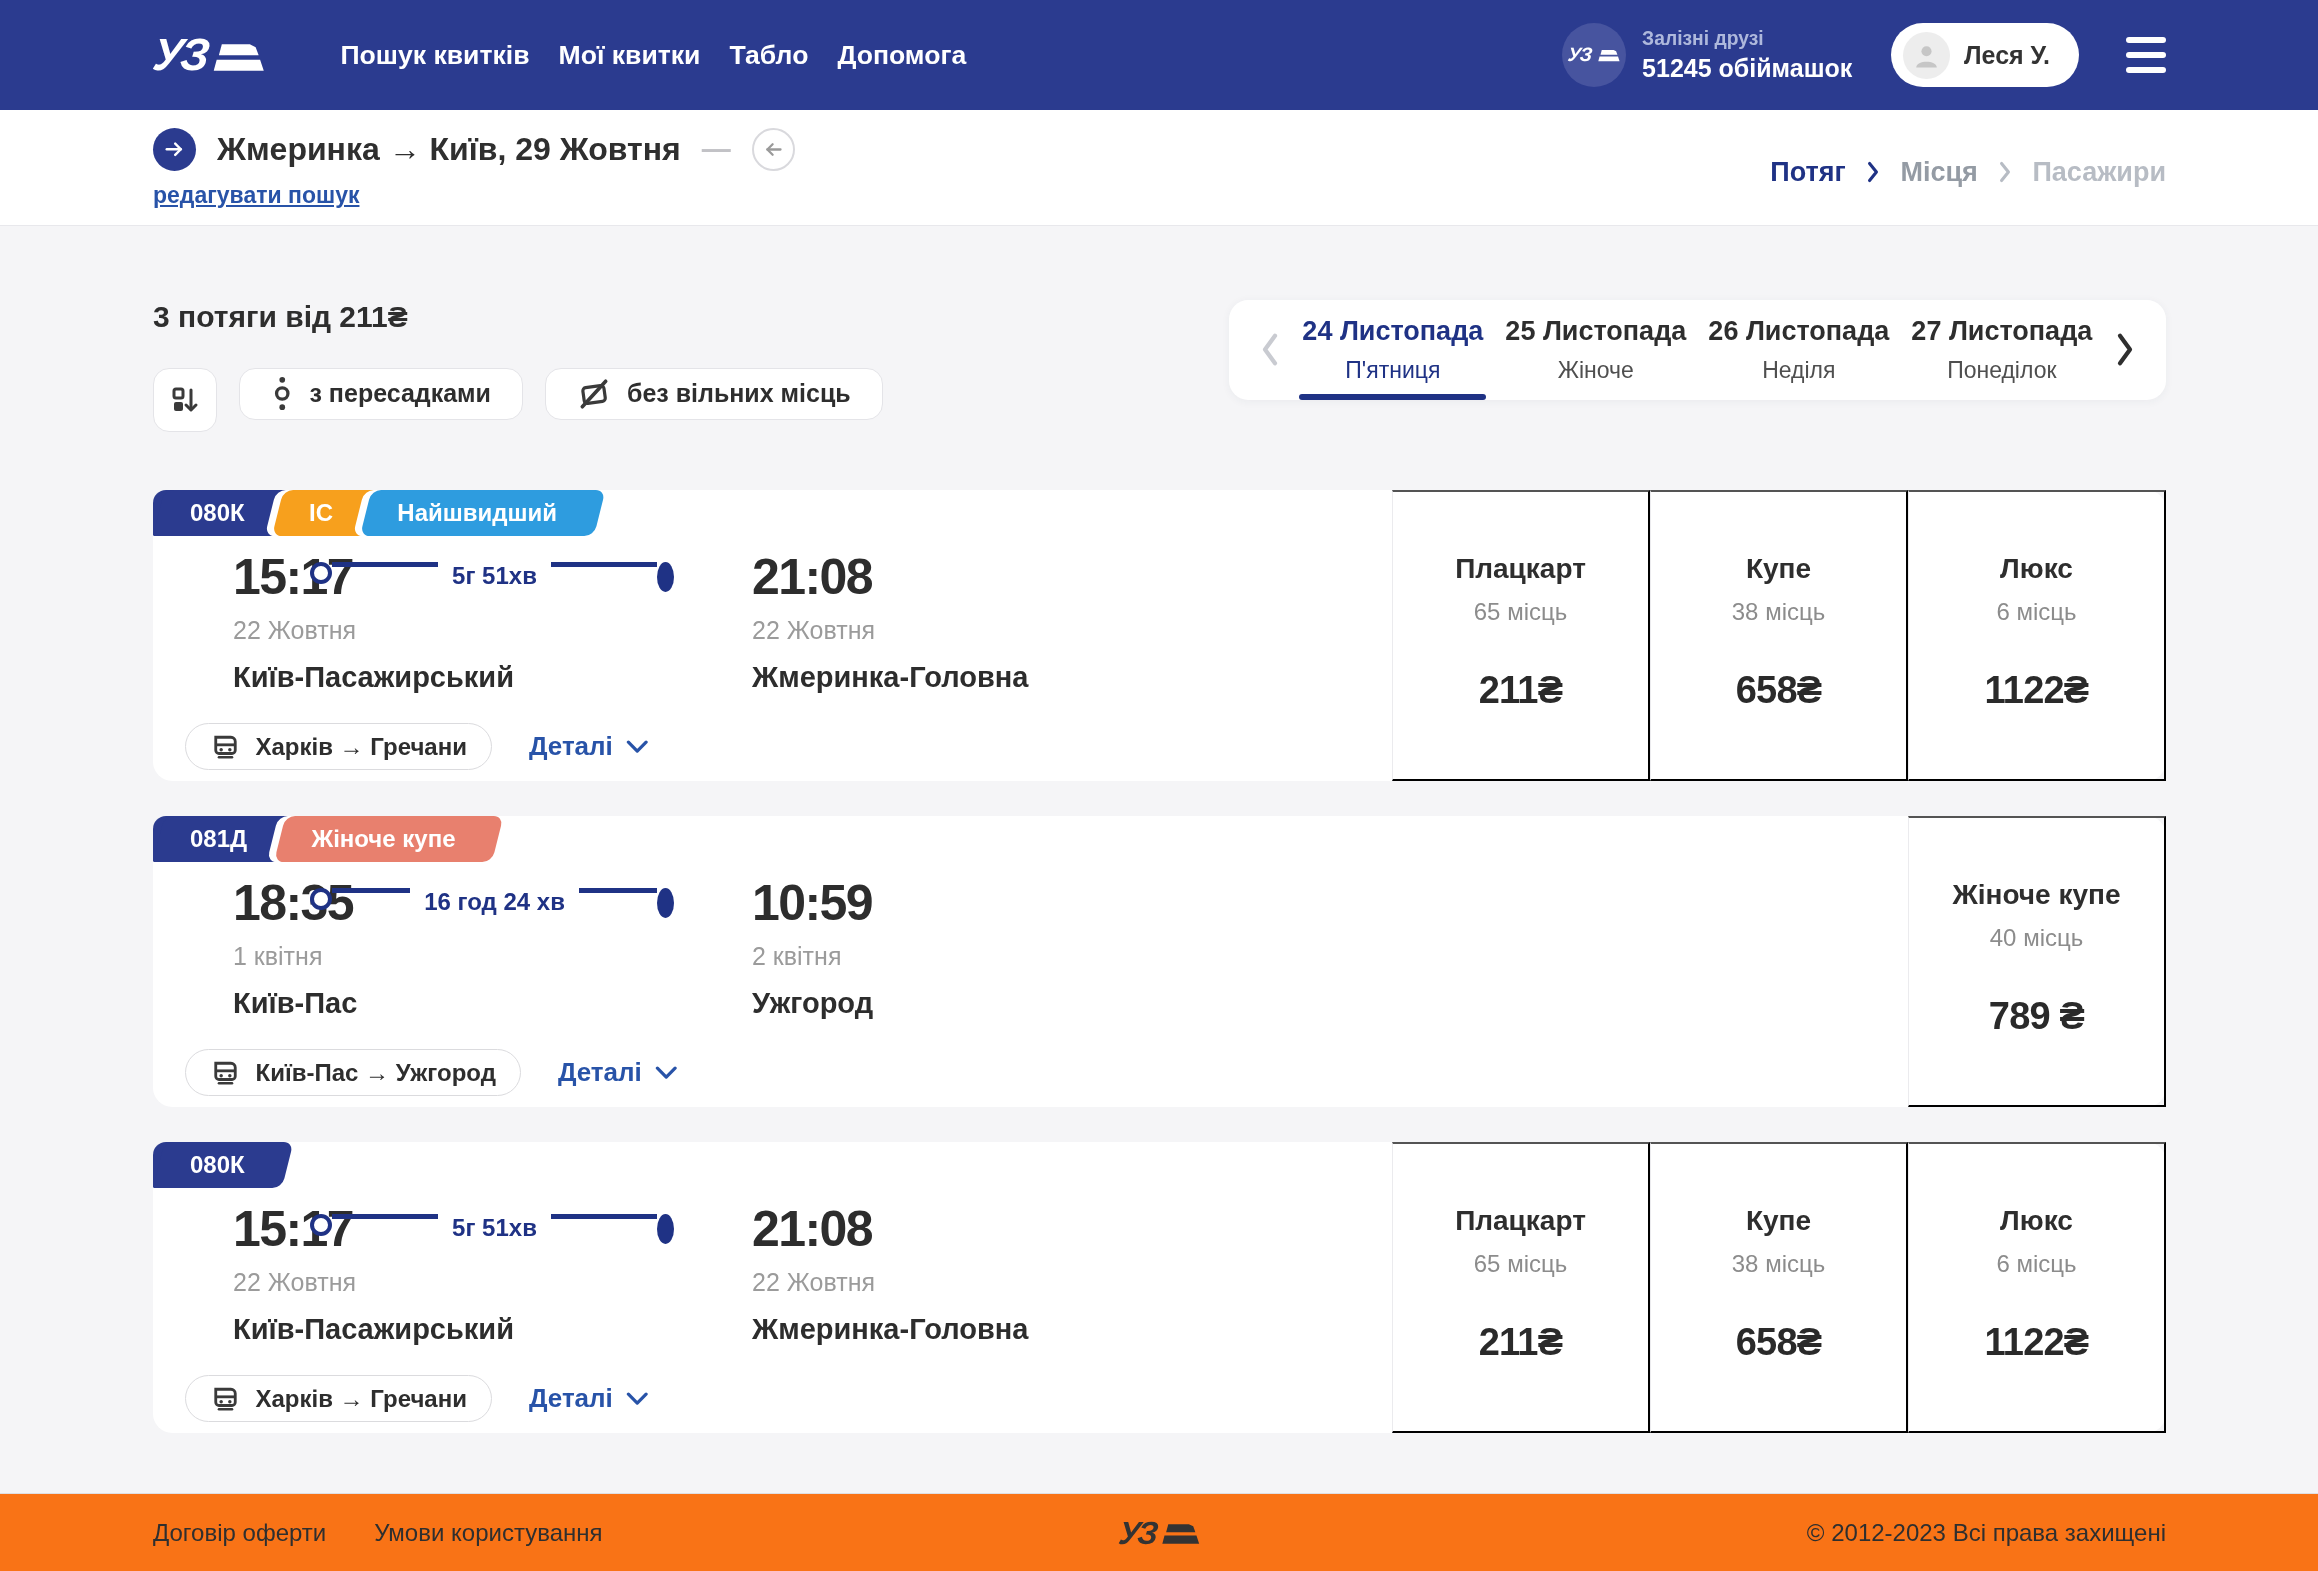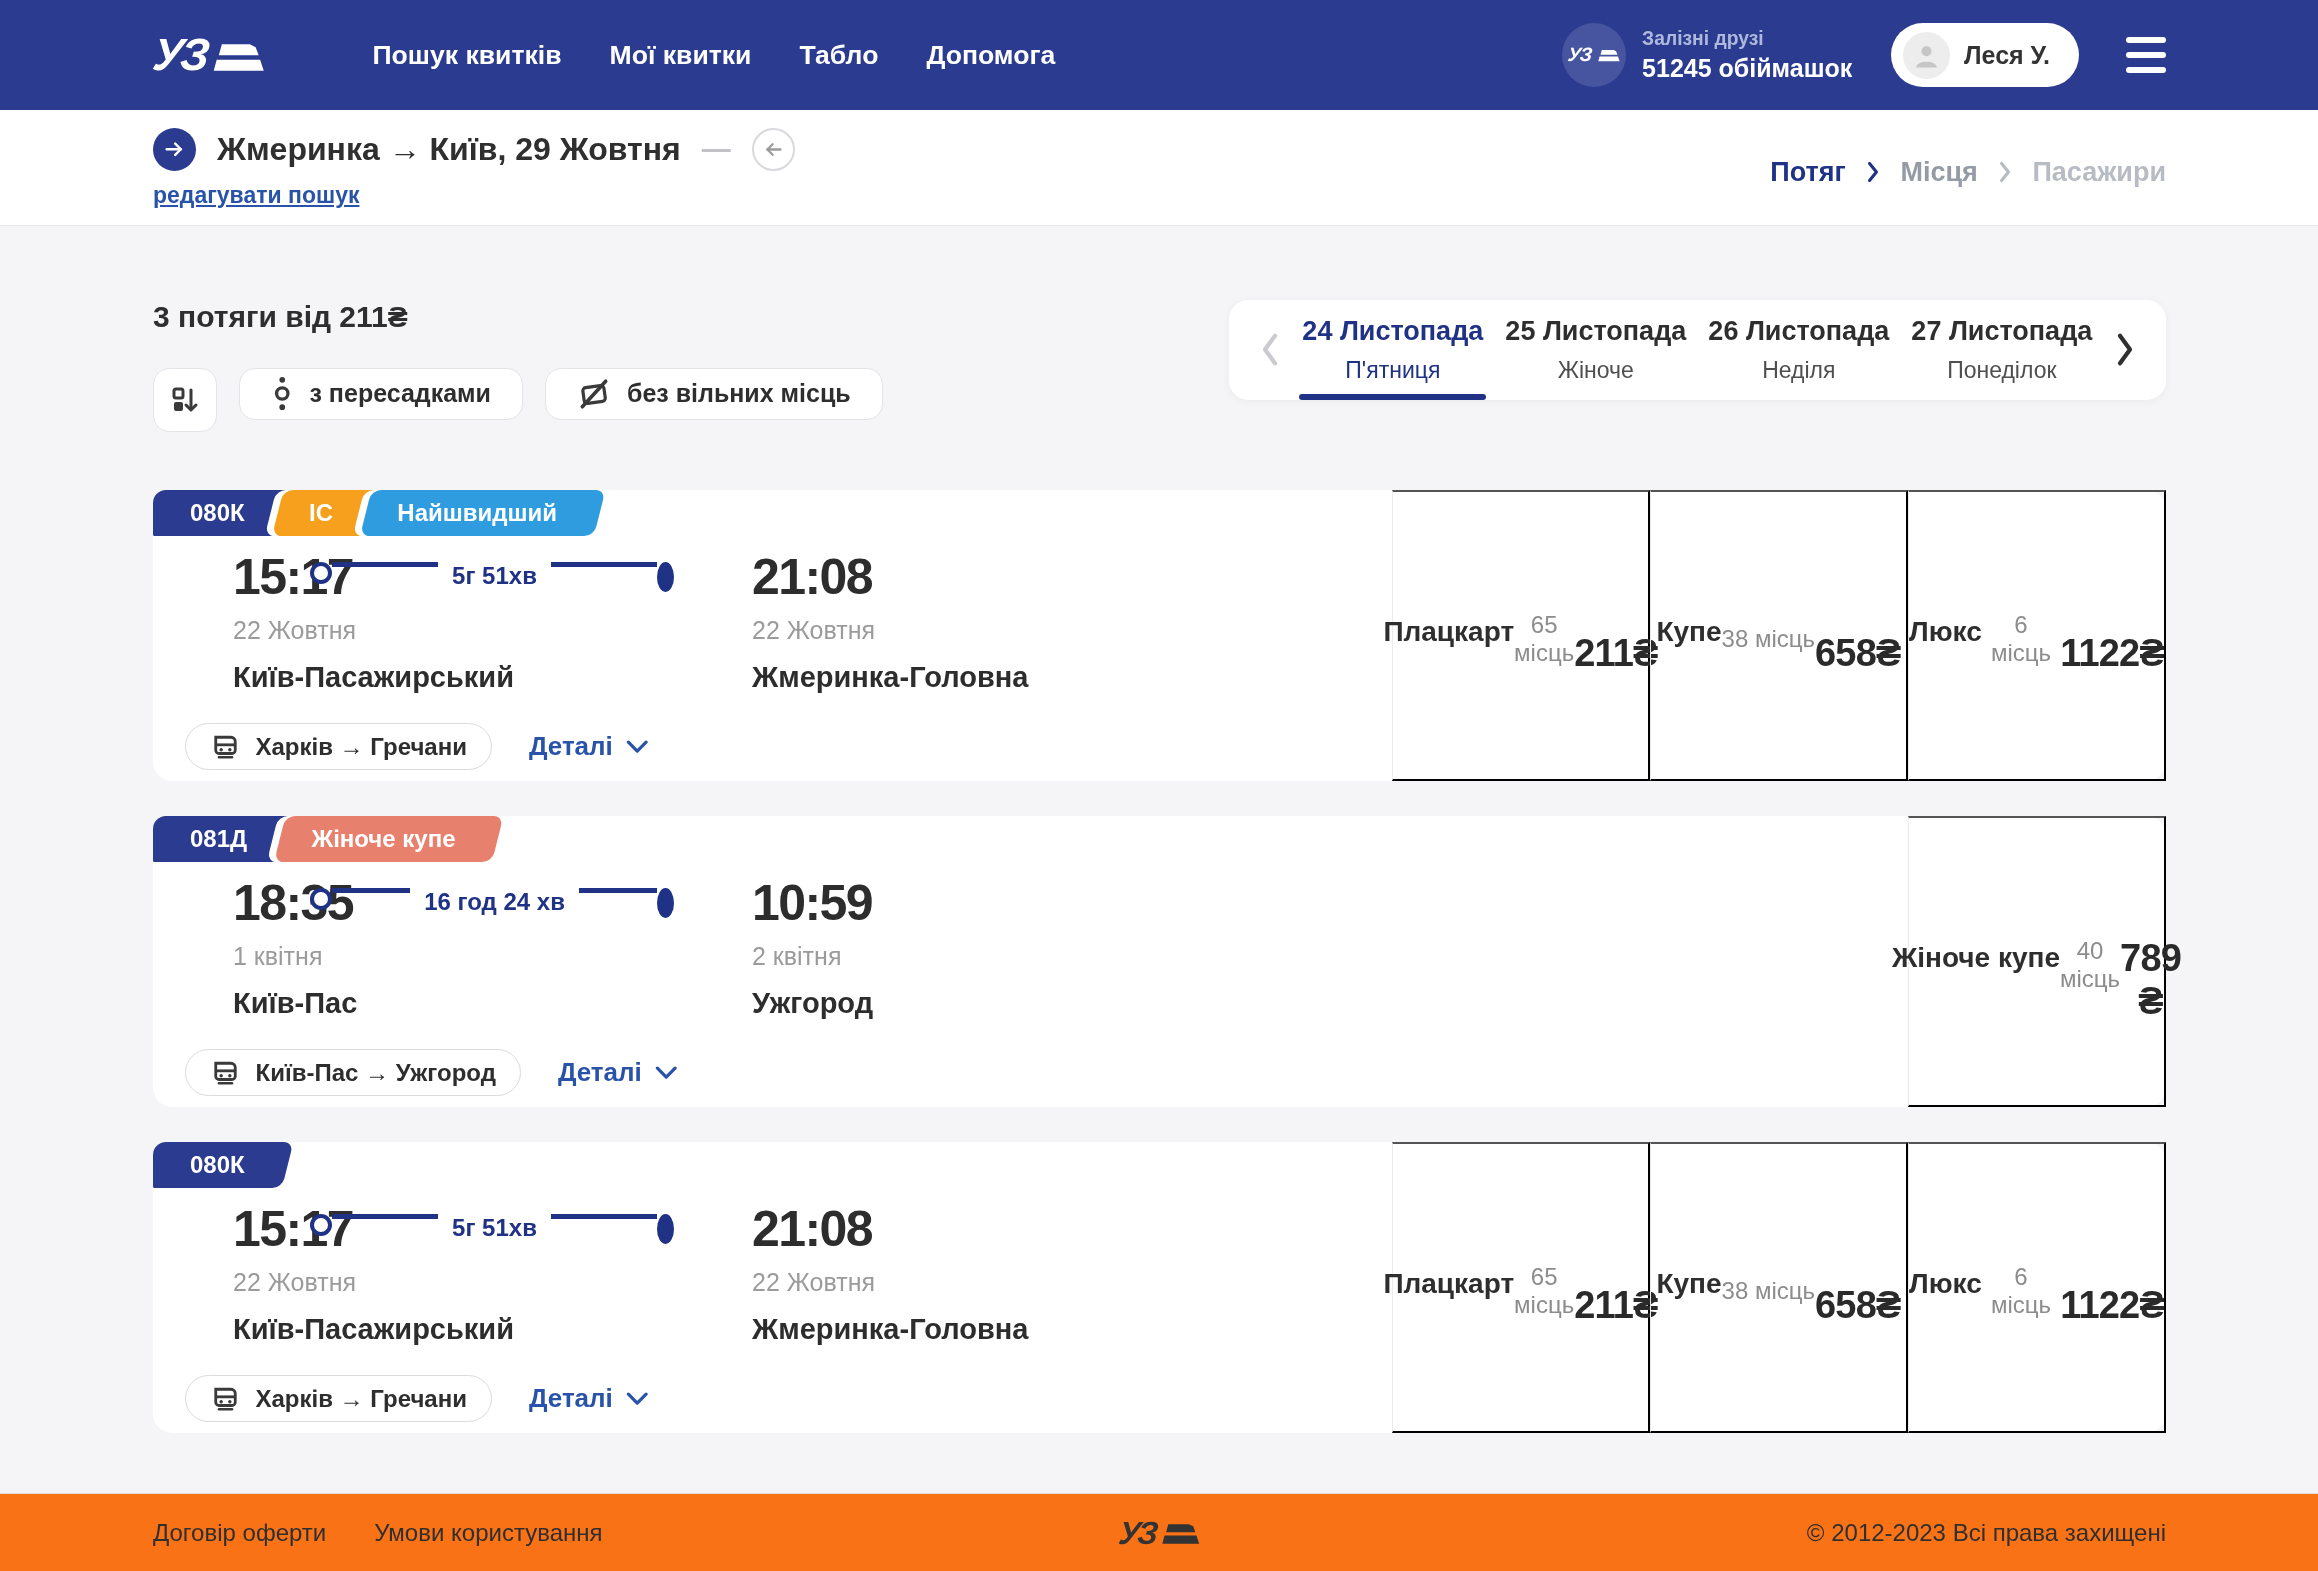--- a/index.html
+++ b/index.html
@@ -17,21 +17,21 @@
   .uz-txt { font-style:italic; font-weight:800; font-size:45px; line-height:.9; transform:skewX(-6deg); letter-spacing:-2.4px; }
   .uz-bars { width:53px; height:32px; fill:currentColor; }
   .uz-logo.small .uz-txt { font-size:19.3px; letter-spacing:-0.8px; }
   .uz-logo.small .uz-bars { width:22.5px; height:14.5px; }
   .uz-logo.dark { color:#333; }
   .uz-logo.dark .uz-txt { font-size:32px; }
   .uz-logo.dark .uz-bars { width:39px; height:24px; }
 
   
   .navbar { height:110px; background:#2B3B8F; display:flex; align-items:center; padding:0 153px; flex-shrink:0; }
-  .nav-links { display:flex; gap:48px; margin-left:106px; }
+  .nav-links { display:flex; gap:29px; margin-left:74px; }
   .nav-link { color:#fff; font-size:26.6px; font-weight:600; text-decoration:none; }
   .nav-spacer { flex:1; }
   .loyalty { display:flex; align-items:center; gap:16px; background:none; border:none; }
   .loyalty-circle { width:64px; height:64px; border-radius:50%; background:#47549F; display:flex; align-items:center; justify-content:center; }
   .loyalty-texts { text-align:left; }
   .loyalty-title { font-size:19.3px; color:#AEB8DC; font-weight:600; }
   .loyalty-points { font-size:25px; color:#fff; font-weight:700; margin-top:4px; }
   .user-pill { margin-left:39px; background:#fff; border:none; border-radius:39px; height:64px; display:flex; align-items:center; gap:14.5px; padding:0 29px 0 11.3px; }
   .avatar { width:47px; height:47px; border-radius:50%; background:#EDEDED; display:flex; align-items:center; justify-content:center; overflow:hidden; }
   .user-name { font-size:25px; font-weight:700; color:#333; }
@@ -92,21 +92,21 @@
   .station { margin-top:16px; font-size:29px; font-weight:700; color:#2D2D2D; white-space:nowrap; }
   .duration { position:absolute; left:157px; top:72px; width:364px; display:flex; }
   .dot-start { width:22px; height:22px; border:4.8px solid #1F3285; border-radius:50%; background:#fff; flex-shrink:0; }
   .dline { flex:1; height:4.8px; background:#1F3285; }
   .dur-label { padding:0 14.5px; font-size:24px; font-weight:700; color:#1F3285; white-space:nowrap; }
   .dot-end { width:17px; height:30px; border-radius:50%; background:#1F3285; flex-shrink:0; }
   .card-actions { margin-top:29px; display:flex; align-items:center; gap:37px; }
   .route-pill { height:47px; border:1.6px solid #DBDBDE; border-radius:29px; display:flex; align-items:center; gap:14.5px; padding:0 24px; font-size:24px; font-weight:600; color:#2E2E2E; background:#fff; }
   .details-btn { background:none; border:none; display:flex; align-items:center; gap:13px; font-size:26px; font-weight:700; color:#2853A8; }
 
-  .class-col { width:258px; border-left:1.6px solid #EBEBEE; display:flex; flex-direction:row; align-items:center; justify-content:center; text-align:center; padding-bottom:6.4px; background:none; }
+  .class-col { width:258px; border-left:1.6px solid #EBEBEE; display:flex; flex-direction:column; align-items:center; justify-content:center; text-align:center; padding-bottom:6.4px; background:none; }
   .cls-name { font-size:28px; font-weight:700; color:#2E2E2E; white-space:nowrap; }
   .cls-seats { margin-top:13px; font-size:24px; color:#8C8C8C; }
   .cls-price { margin-top:43px; font-size:38px; font-weight:800; color:#2A2A2A; letter-spacing:-0.8px; }
 
   
   .footer { flex-shrink:0; margin-top:auto; background:#f97316; border-top:1.6px solid #DFDFE3; height:79px; display:flex; align-items:center; padding:0 153px; position:relative; }
   .footer-links { display:flex; gap:48px; }
   .footer-link { font-size:24px; color:#2F2F2F; text-decoration:none; }
   .footer-logo { position:absolute; left:50%; transform:translateX(-50%); }
   .copyright { margin-left:auto; font-size:24px; color:#2F2F2F; }

